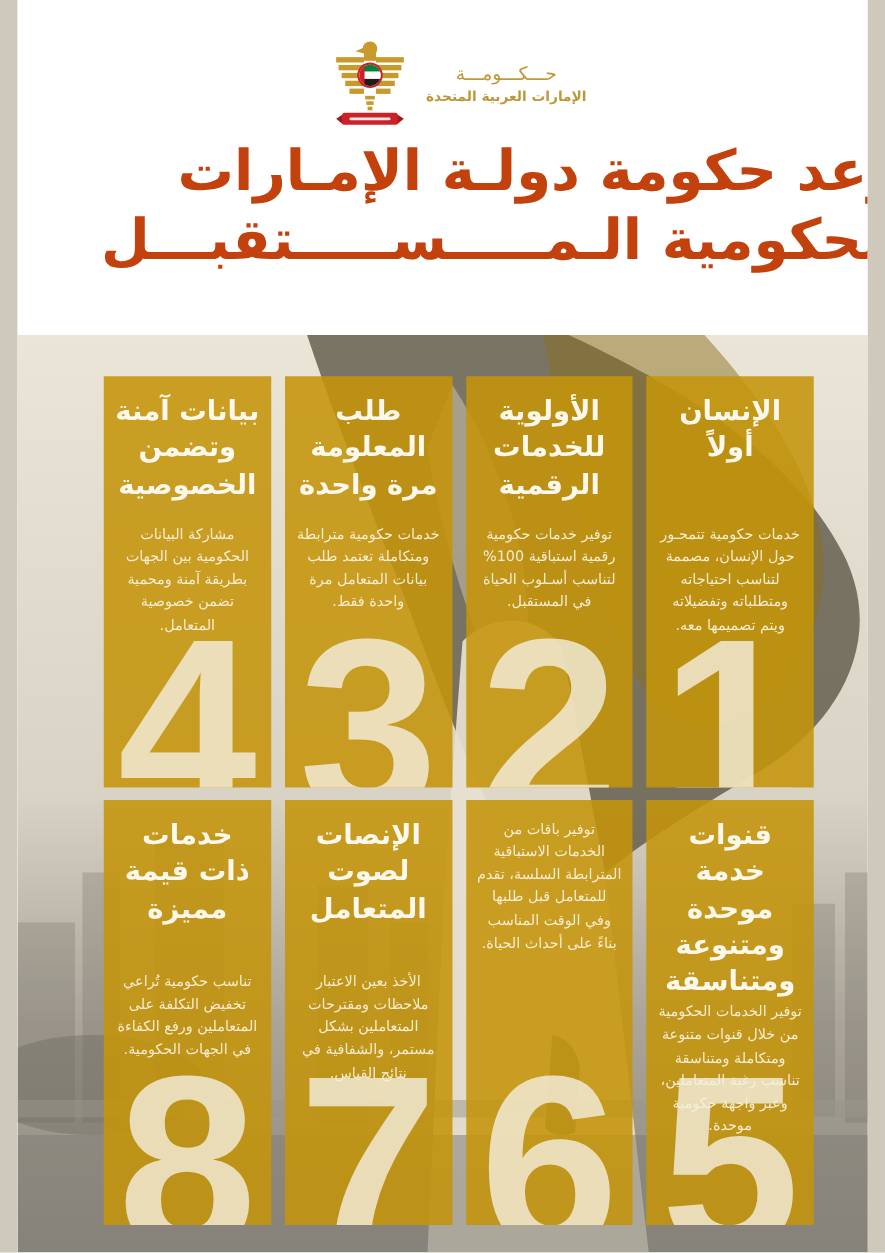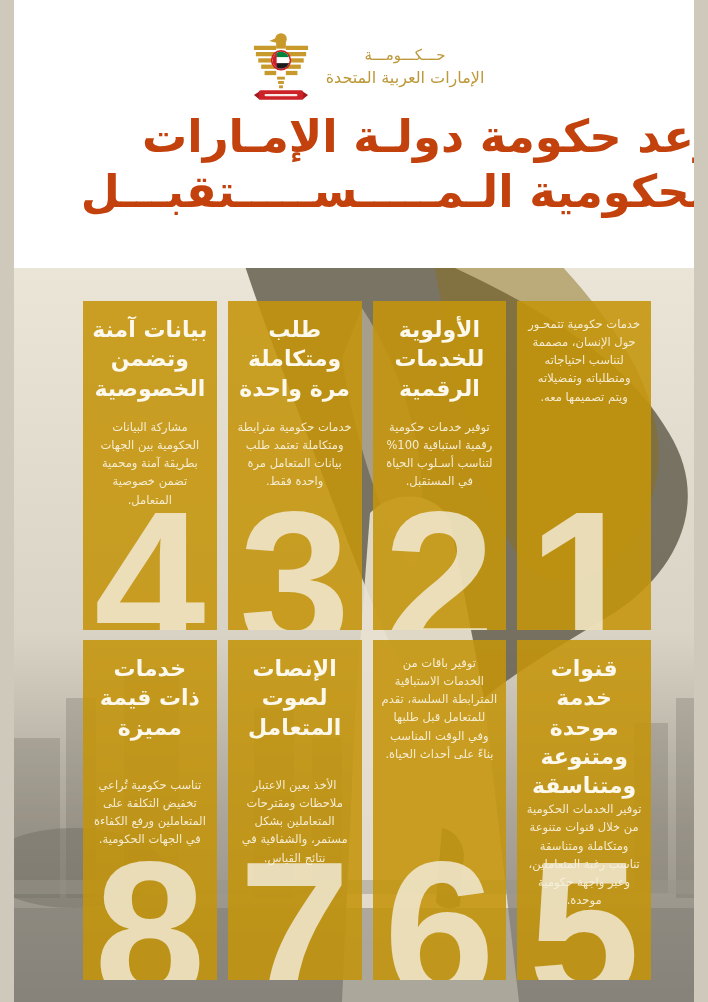--- a/index.html
+++ b/index.html
@@ -9,21 +9,21 @@
   
   .photo{position:absolute;top:268px;left:0;width:708px;height:734px;}
 
   
   .header{position:absolute;top:0;left:0;width:708px;height:268px;background:#ffffff;}
   .logo{position:absolute;top:26px;left:0;right:0;height:82px;display:flex;direction:ltr;
         justify-content:center;align-items:center;gap:16px;}
   .logo-emblem{width:58px;height:78px;flex:0 0 auto;}
   .logo-text{direction:rtl;text-align:center;color:#bd9839;line-height:1.5;}
   .logo-text .l1{font-size:15px;letter-spacing:1px;}
-  .logo-text .l2{font-size:16px;font-weight:normal;}
+  .logo-text .l2{font-size:11px;font-weight:bold;}
   .title{position:absolute;top:110px;left:0;right:0;text-align:right;
          color:#c2410c;font-weight:bold;font-size:45px;line-height:1.22;}
 
   
   .cards{position:absolute;top:301px;left:69px;width:568px;height:679px;
          display:grid;grid-template-columns:repeat(4,1fr);grid-template-rows:329px 340px;
          column-gap:11px;row-gap:10px;direction:rtl;}
   .card{position:relative;overflow:hidden;background:rgba(196,148,10,0.88);
         padding:14px 9px 12px;text-align:center;box-sizing:border-box;}
   .card-title{font-size:22px;font-weight:bold;color:#fcf8ec;line-height:1.33;
@@ -125,33 +125,35 @@
     </div>
     <div class="title">
       <div>وعد حكومة دولـة الإمـارات</div>
       <div>الحكومية الـمـــــســـــتقبـــل</div>
     </div>
   </div>
 
   <div class="cards">
 
     <div class="card row1">
+      <div class="card-title">الإنسان
+أولاً</div>
       <div class="card-body">خدمات حكومية تتمحـور حول الإنسان، مصممة لتناسب احتياجاته ومتطلباته وتفضيلاته ويتم تصميمها معه.</div>
       <div class="card-number">1</div>
     </div>
     <div class="card row1">
       <div class="card-title">الأولوية
 للخدمات
 الرقمية</div>
       <div class="card-body">توفير خدمات حكومية رقمية استباقية 100% لتناسب أسـلوب الحياة في المستقبل.</div>
       <div class="card-number">2</div>
     </div>
     <div class="card row1">
       <div class="card-title">طلب
-ومتكاملة
+المعلومة
 مرة واحدة</div>
       <div class="card-body">خدمات حكومية مترابطة ومتكاملة تعتمد طلب بيانات المتعامل مرة واحدة فقط.</div>
       <div class="card-number">3</div>
     </div>
     <div class="card row1">
       <div class="card-title">بيانات آمنة
 وتضمن
 الخصوصية</div>
       <div class="card-body">مشاركة البيانات الحكومية بين الجهات بطريقة آمنة ومحمية تضمن خصوصية المتعامل.</div>
       <div class="card-number">4</div>

